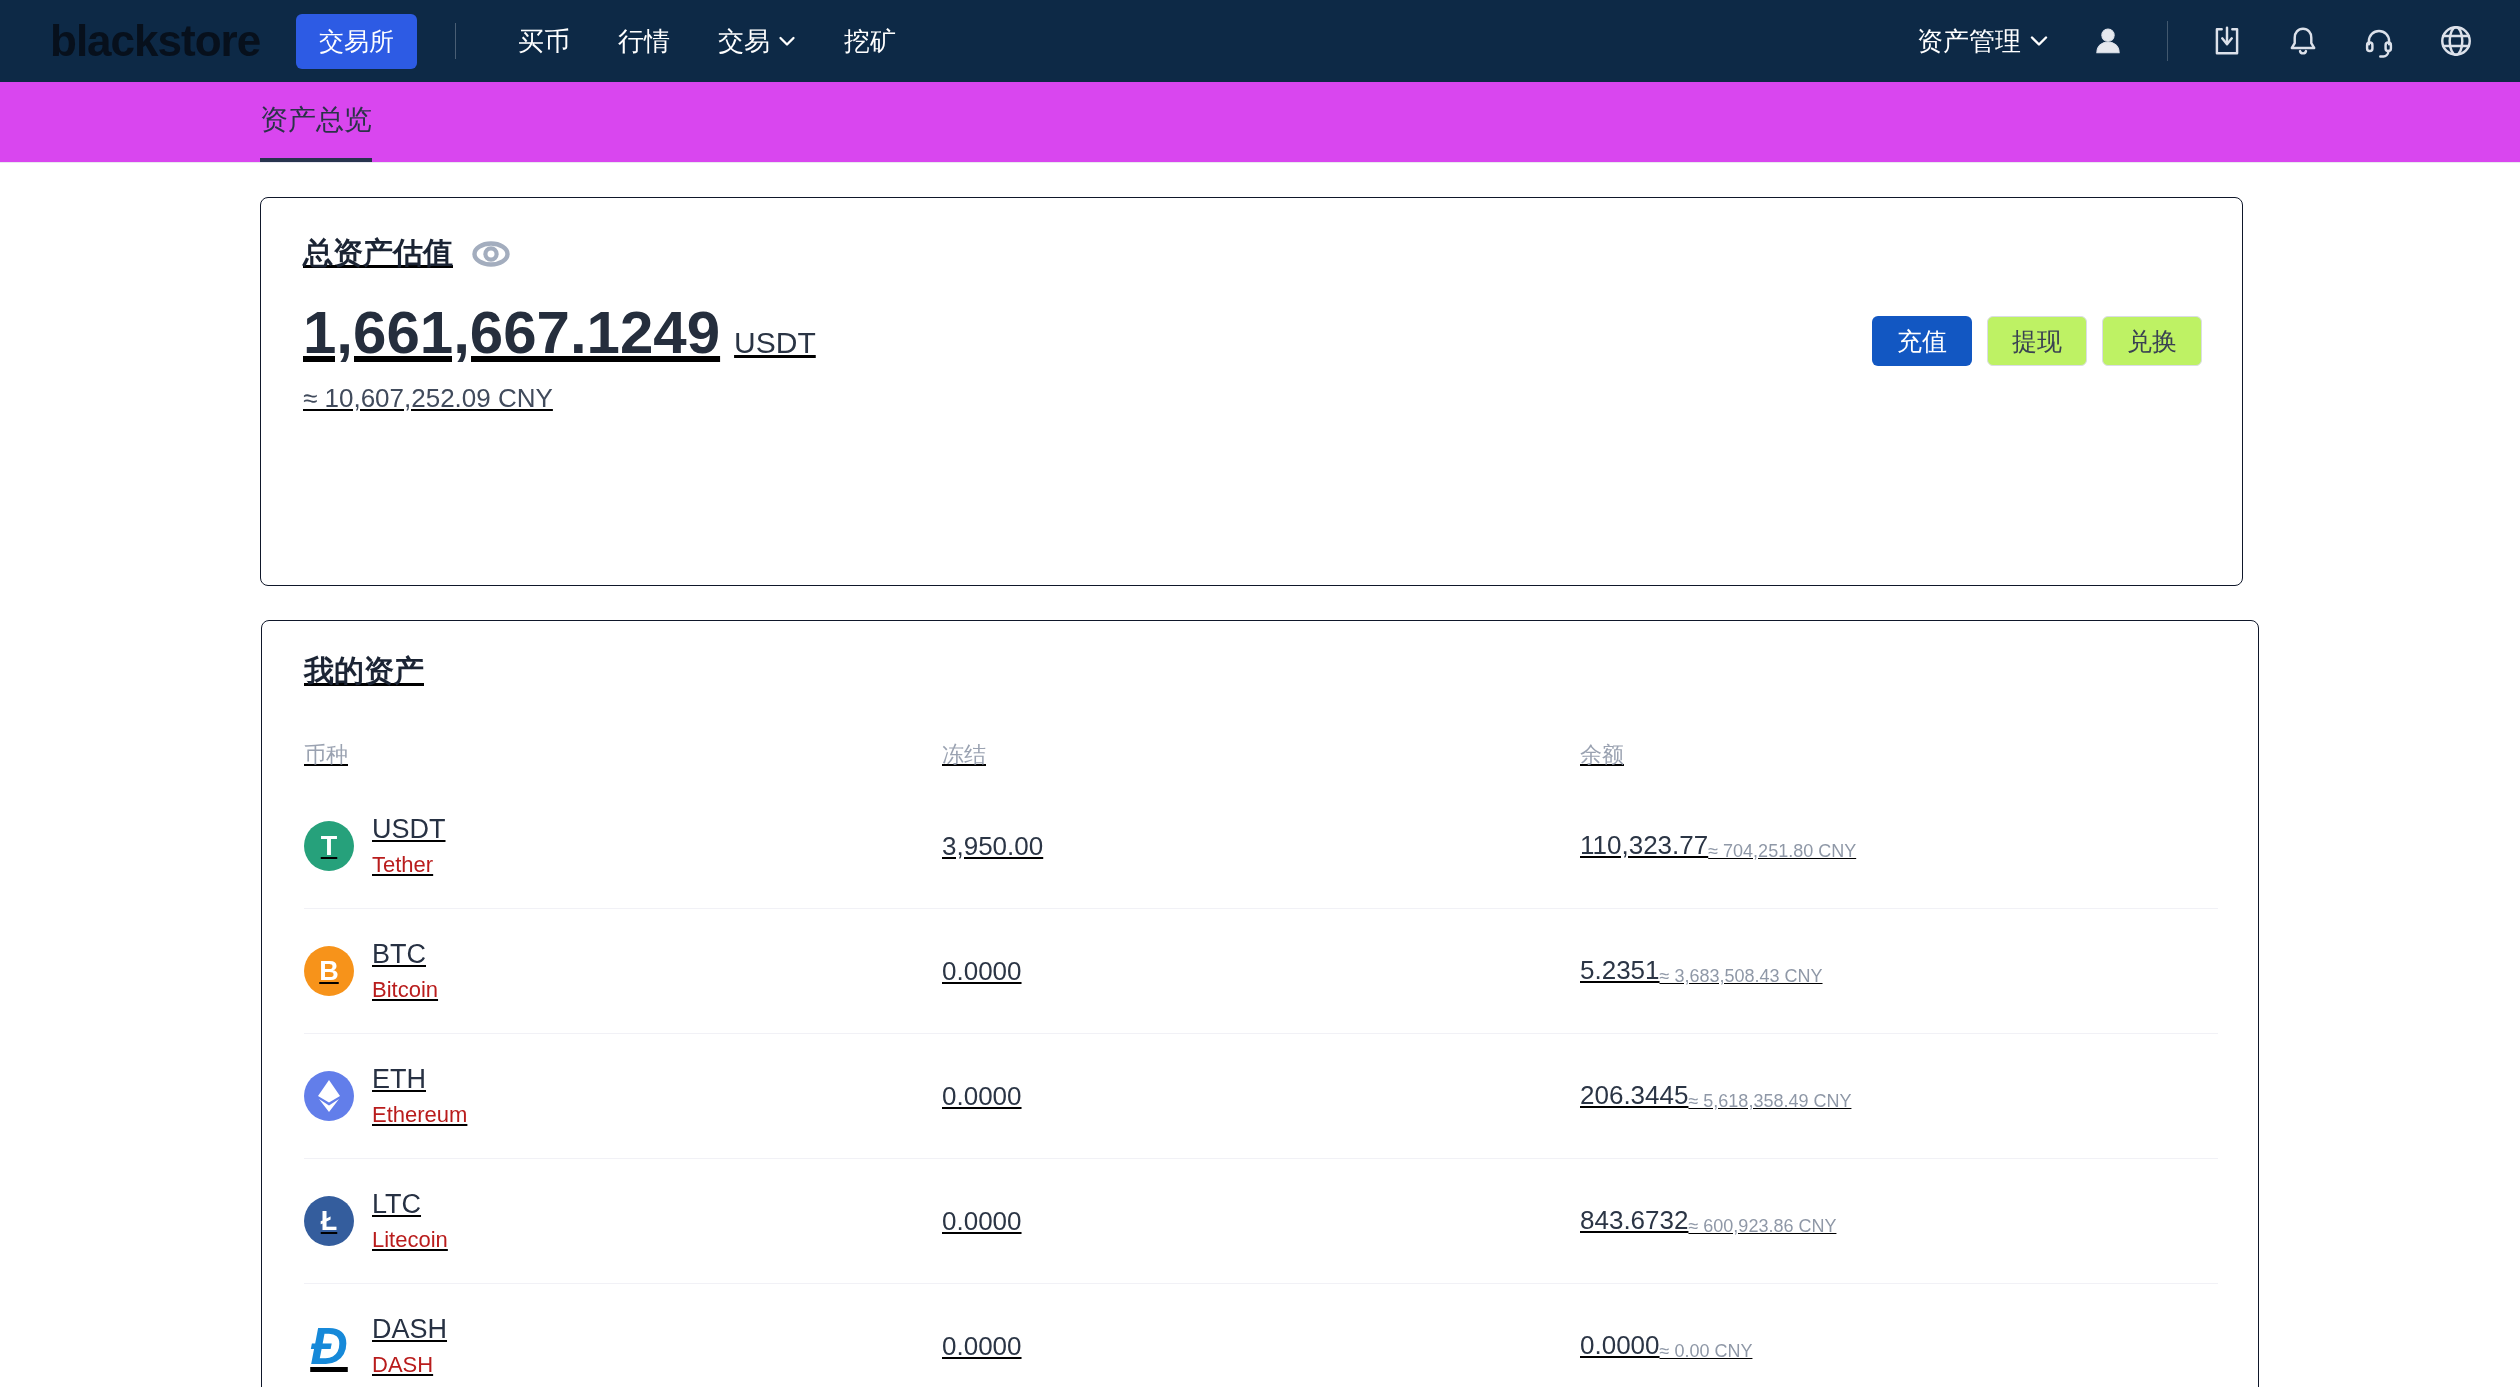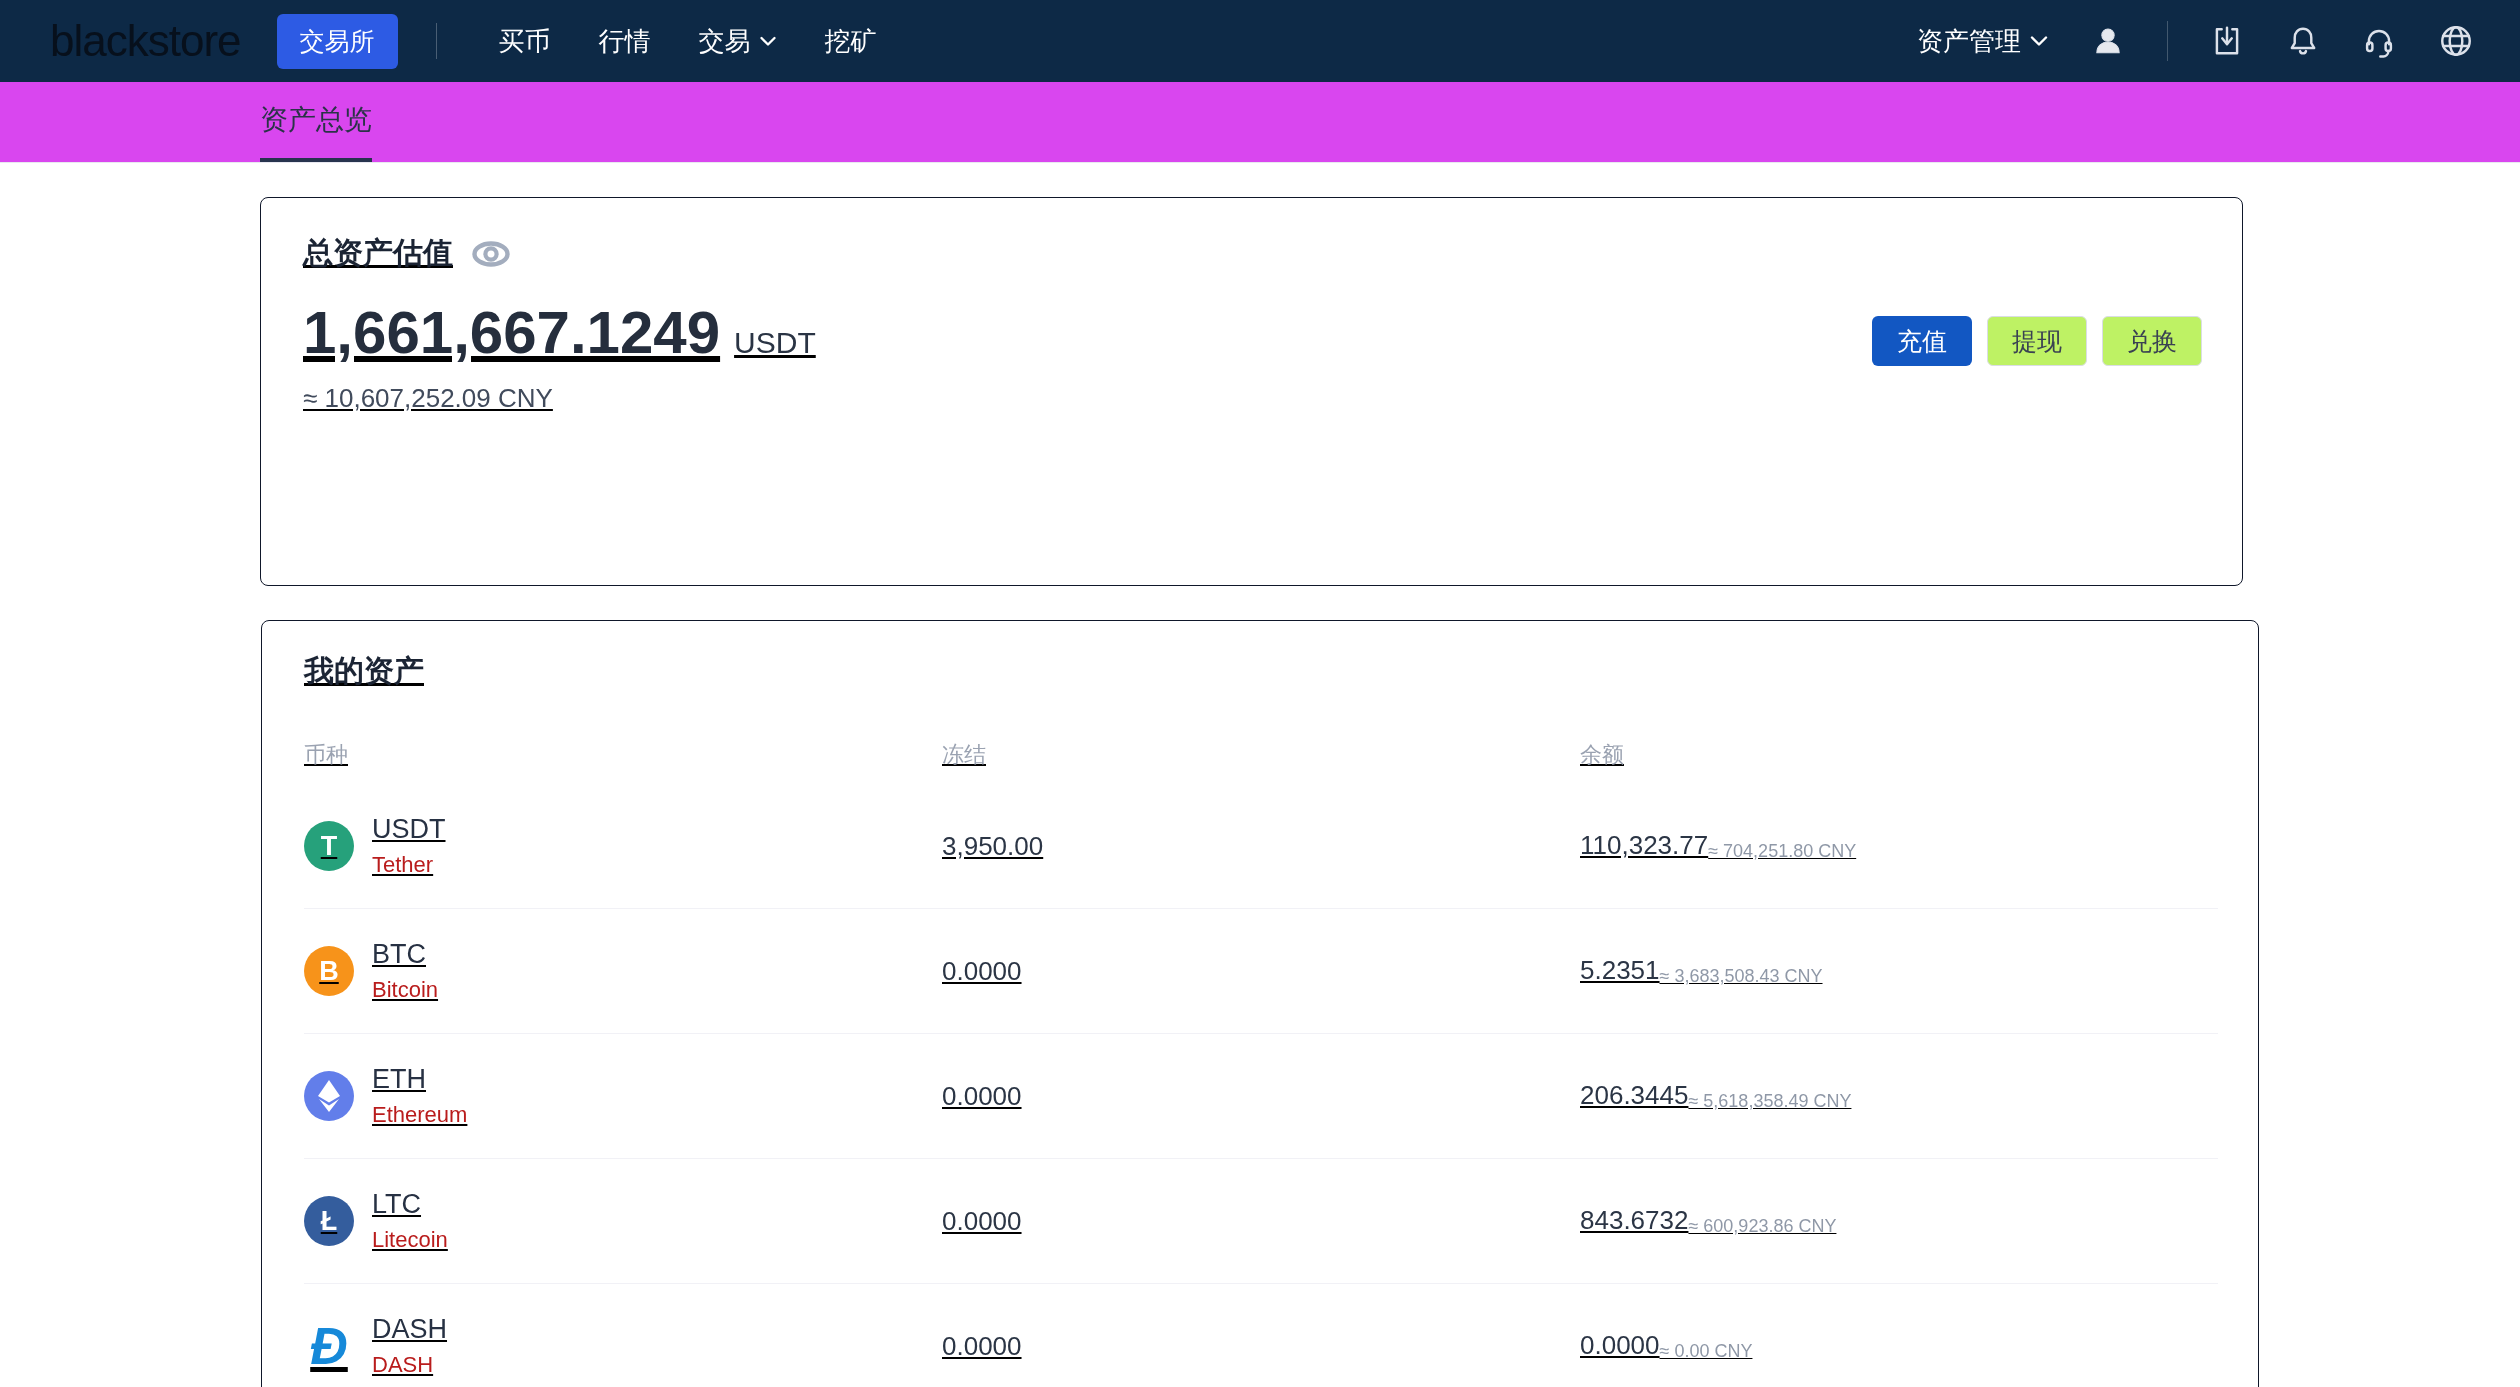--- a/index.html
+++ b/index.html
@@ -1,21 +1,21 @@
 <!DOCTYPE html>
 <html><head>
 <meta charset="utf-8">
 <style>
   * { margin:0; padding:0; box-sizing:border-box; }
   html,body { width:2520px; height:1387px; overflow:hidden; background:#ffffff;
               font-family:"Liberation Sans","DejaVu Sans",sans-serif; }
 
   
   .navbar { height:82px; background:#0d2946; display:flex; align-items:center; padding:0 46px 0 50px; }
-  .logo { font-size:44px; font-weight:400; color:#07101c; letter-spacing:-1px; }
+  .logo { font-size:44px; font-weight:700; color:#07101c; letter-spacing:-1px; }
   .exchange-btn { margin-left:36px; background:#2d5be4; color:#fff; font-size:25px;
                   border:none; border-radius:6px; padding:11px 23px; cursor:pointer; }
   .nav-vdivider { width:1px; height:36px; background:rgba(255,255,255,.25); margin:0 14px 0 38px; }
   .nav-left-items { display:flex; align-items:center; }
   .nav-item { display:flex; align-items:center; color:#ffffff; font-size:26px; margin-left:48px; cursor:pointer; }
   .chev { margin-left:8px; display:flex; }
   .nav-spacer { flex:1; }
   .nav-right { display:flex; align-items:center; }
   .asset-mgmt { display:flex; align-items:center; color:#fff; font-size:26px; cursor:pointer; }
   .icon-btn { display:flex; align-items:center; justify-content:center; margin-left:42px; cursor:pointer; }

